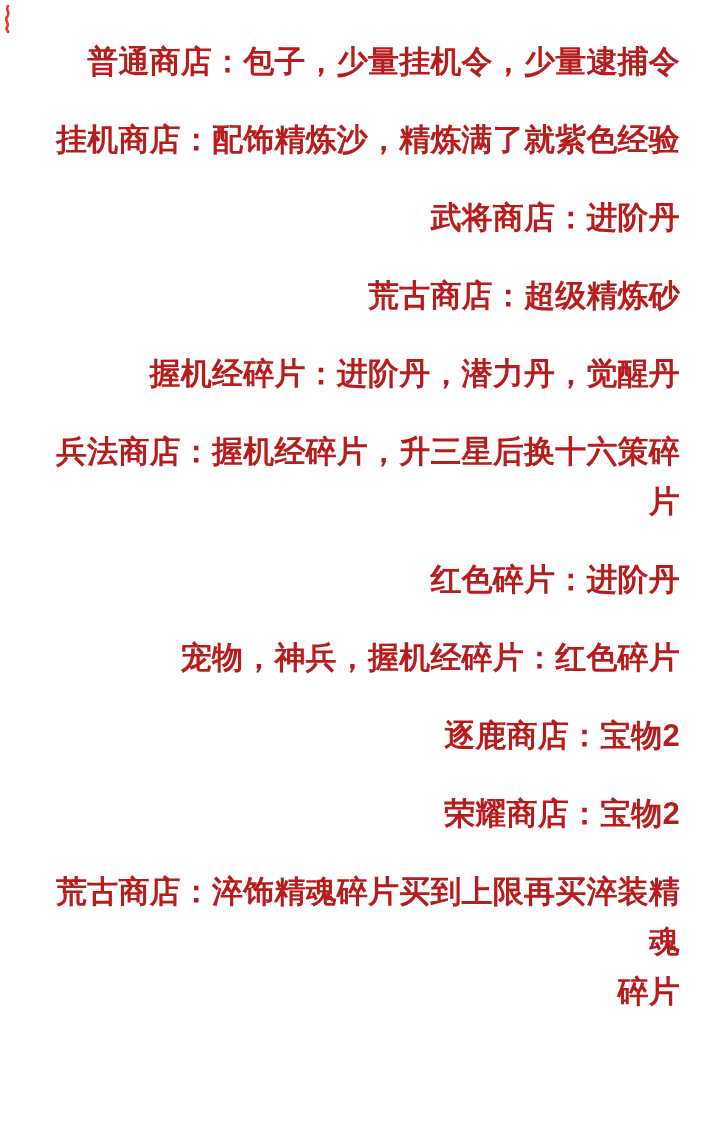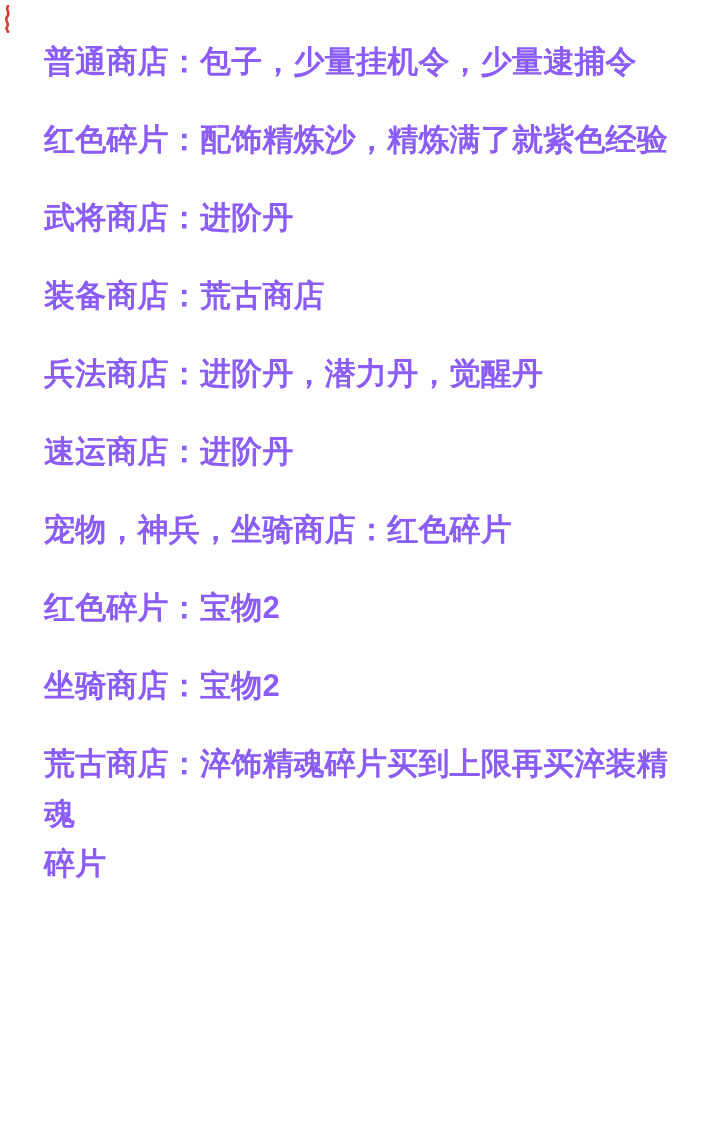--- a/index.html
+++ b/index.html
@@ -23,38 +23,40 @@
     pointer-events: none;
   }
   .note-content {
     padding: 37px 40px 0 44px;
   }
   .note-line {
     margin: 0 0 28px 0;
     font-size: 31px;
     line-height: 50px;
     font-weight: 600;
-    color: #8b5cf6;
+    color: #b91c1c;
     white-space: pre-line;
     letter-spacing: 0.2px;
+    text-align: right;
   }
 </style>
 </head>
 <body>
 
 <svg class="red-edge-mark" viewBox="0 0 12 28" xmlns="http://www.w3.org/2000/svg">
   <path d="M6,1 C3,5 9,8 5,12 C2,15 8,18 5,22 C3,25 7,26 6,27" fill="none" stroke-width="2.6" stroke-linecap="round" stroke="#e0392e"></path>
 </svg>
 
 <div class="note-content">
   <p class="note-line">普通商店：包子，少量挂机令，少量逮捕令</p>
-  <p class="note-line">红色碎片：配饰精炼沙，精炼满了就紫色经验</p>
+  <p class="note-line">挂机商店：配饰精炼沙，精炼满了就紫色经验</p>
   <p class="note-line">武将商店：进阶丹</p>
-  <p class="note-line">装备商店：荒古商店</p>
-  <p class="note-line">兵法商店：进阶丹，潜力丹，觉醒丹</p>
-  <p class="note-line">速运商店：进阶丹</p>
-  <p class="note-line">宠物，神兵，坐骑商店：红色碎片</p>
-  <p class="note-line">红色碎片：宝物2</p>
-  <p class="note-line">坐骑商店：宝物2</p>
+  <p class="note-line">荒古商店：超级精炼砂</p>
+  <p class="note-line">握机经碎片：进阶丹，潜力丹，觉醒丹</p>
+  <p class="note-line">兵法商店：握机经碎片，升三星后换十六策碎片</p>
+  <p class="note-line">红色碎片：进阶丹</p>
+  <p class="note-line">宠物，神兵，握机经碎片：红色碎片</p>
+  <p class="note-line">逐鹿商店：宝物2</p>
+  <p class="note-line">荣耀商店：宝物2</p>
   <p class="note-line">荒古商店：淬饰精魂碎片买到上限再买淬装精魂
 碎片</p>
 
 </div>
 
 </body></html>

